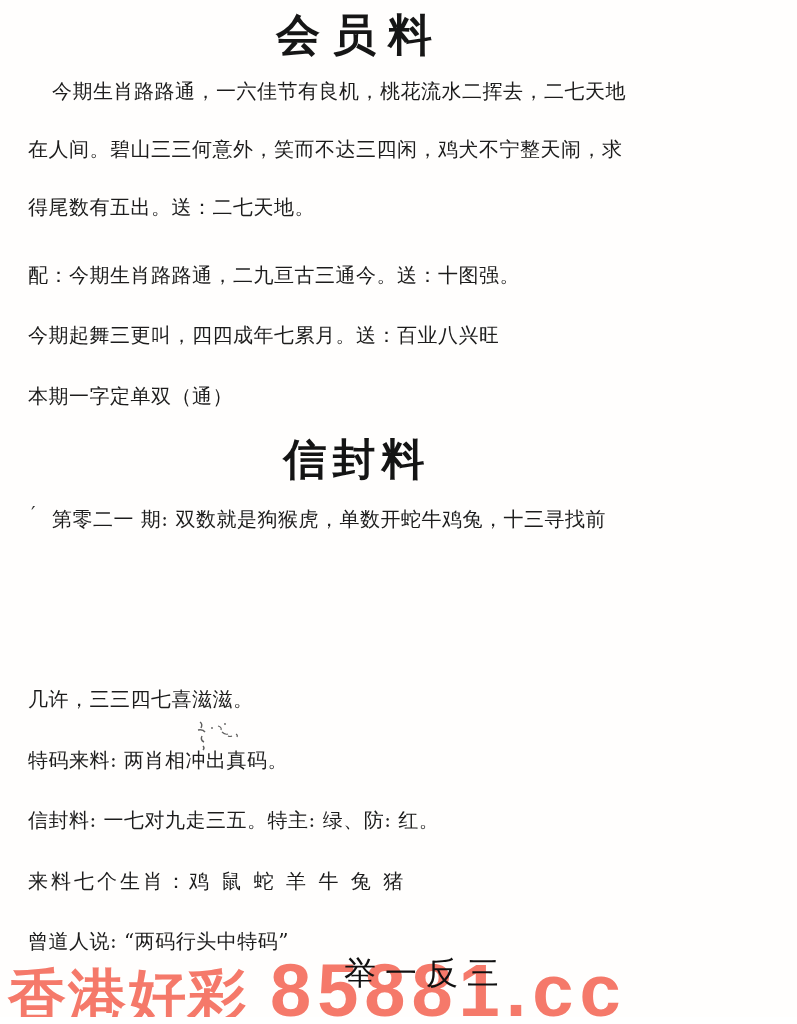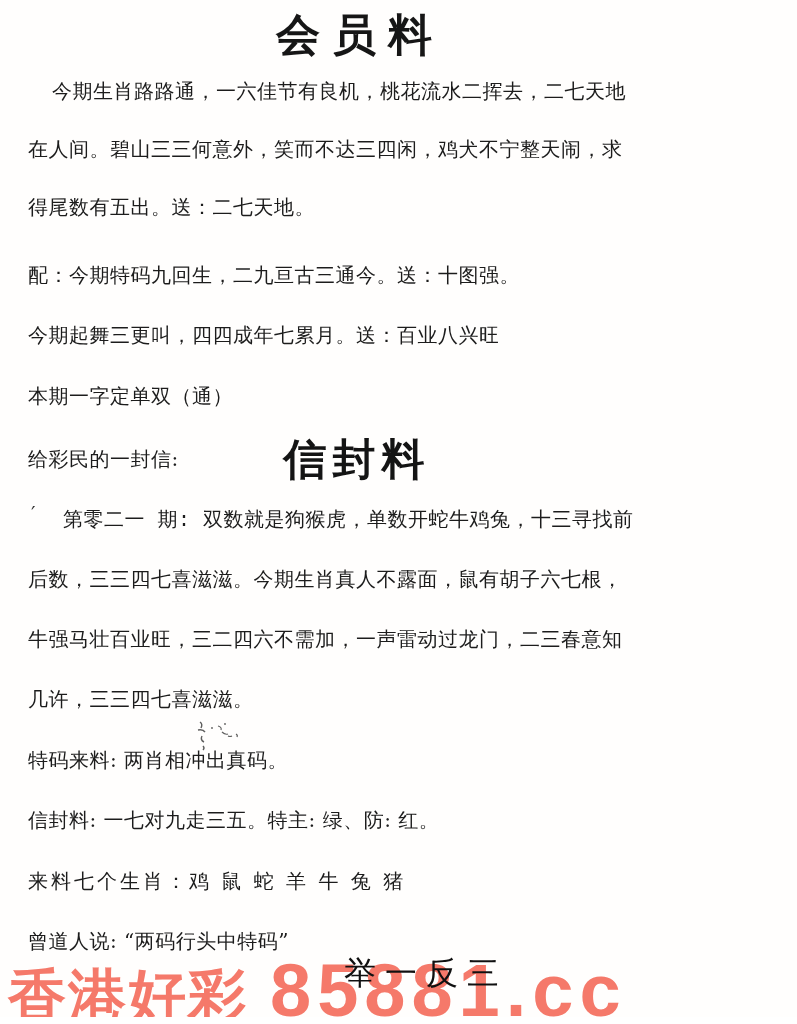--- a/index.html
+++ b/index.html
@@ -29,21 +29,21 @@
   }
   .bl {
     position: absolute;
     left: 28px;
     font-size: 20px;
     letter-spacing: 0.5px;
     white-space: nowrap;
     color: #1c1c1c;
   }
   .indent1 { left: 52px; }
-  .indent2 { left: 63px; font-family: Liberation Mono, monospace; }
+  .indent2 { left: 52px; }
   .section-title {
     position: absolute;
     top: 431px;
     left: 357px;
     transform: translateX(-50%);
     font-size: 43px;
     font-weight: 700;
     letter-spacing: 6px;
     white-space: nowrap;
     color: #141414;
@@ -119,31 +119,28 @@
 <body>
 
 <div class="page">
 
   <div class="doc-title">会员料</div>
 
   <div class="bl indent1" style="top:78px">今期生肖路路通，一六佳节有良机，桃花流水二挥去，二七天地</div>
   <div class="bl" style="top:136px">在人间。碧山三三何意外，笑而不达三四闲，鸡犬不宁整天闹，求</div>
   <div class="bl" style="top:194px">得尾数有五出。送：二七天地。</div>
 
-  <div class="bl" style="top:262px">配：今期特码九回生，二九亘古三通今。送：十图强。</div>
+  <div class="bl" style="top:262px">配：今期生肖路路通，二九亘古三通今。送：十图强。</div>
   <div class="bl" style="top:383px">本期一字定单双（通）</div>
   <div class="bl" style="top:322px">今期起舞三更叫，四四成年七累月。送：百业八兴旺</div>
 
-  <div class="bl" style="top:446px">给彩民的一封信:</div>
   <div class="section-title">信封料</div>
 
   <div class="lead-mark">′</div>
   <div class="bl indent2" style="top:506px">第零二一 期: 双数就是狗猴虎，单数开蛇牛鸡兔，十三寻找前</div>
-  <div class="bl" style="top:566px">后数，三三四七喜滋滋。今期生肖真人不露面，鼠有胡子六七根，</div>
-  <div class="bl" style="top:626px">牛强马壮百业旺，三二四六不需加，一声雷动过龙门，二三春意知</div>
   <div class="bl" style="top:686px">几许，三三四七喜滋滋。</div>
 
   <div class="smudge">
     <svg width="52" height="36" viewBox="0 0 52 36">
       <path d="M8 4 q3 2 1 6 M6 12 q5 -1 7 2 M10 18 q-2 4 2 6 M11 28 q2 2 0 4" stroke="#2a2a2a" stroke-width="1.4" fill="none"></path>
       <path d="M26 8 q4 1 3 4 M30 14 q3 3 6 2 M36 18 q2 1 4 0 M44 16 q2 1 1 3" stroke="#2a2a2a" stroke-width="1.2" fill="none"></path>
       <circle cx="20" cy="10" r="0.9" fill="#2a2a2a"></circle>
       <circle cx="33" cy="6" r="0.9" fill="#2a2a2a"></circle>
     </svg>
   </div>

